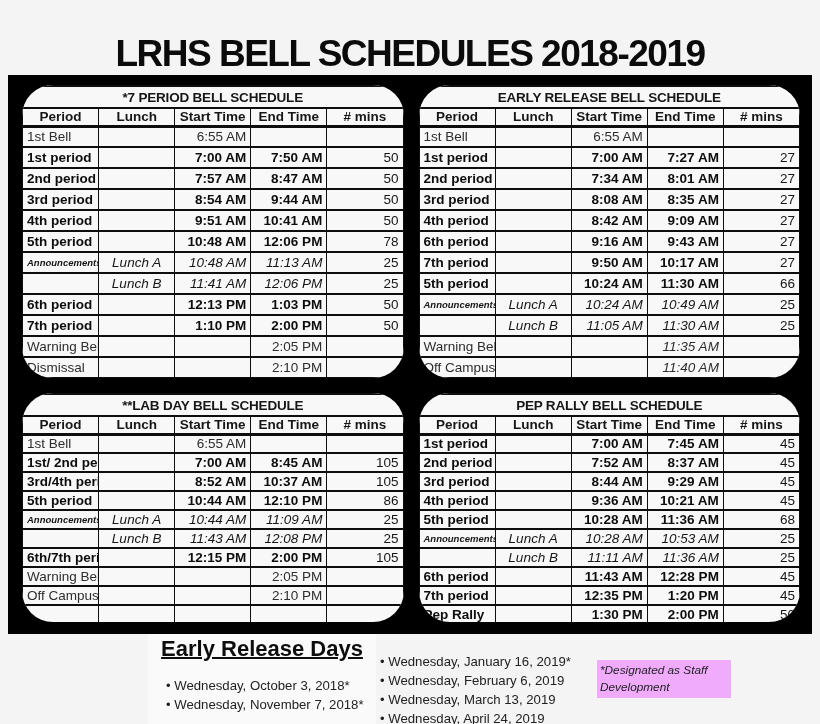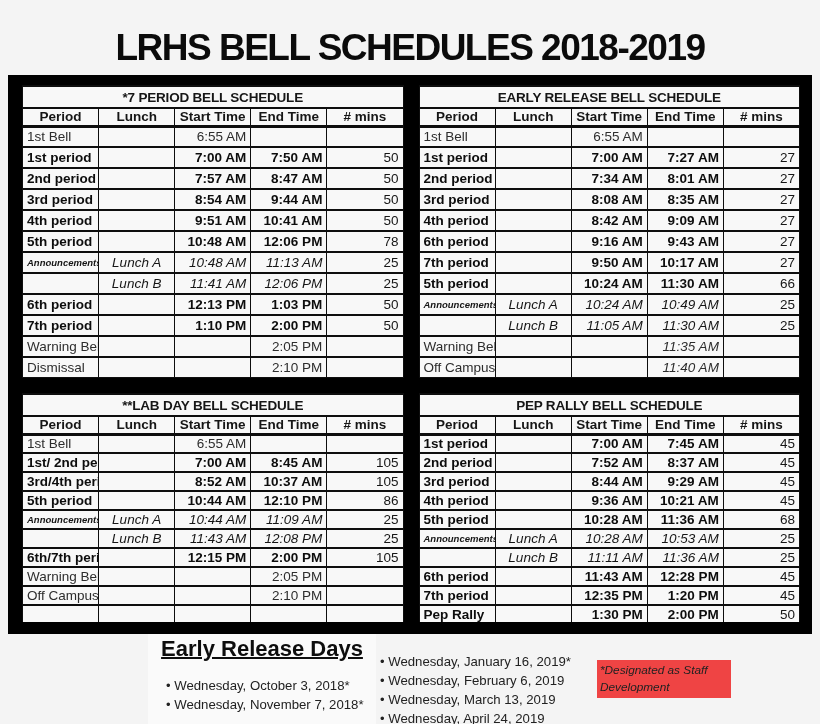--- a/index.html
+++ b/index.html
@@ -4,37 +4,37 @@
 <style>
   html,body{margin:0;padding:0;}
   body{
     width:820px;height:724px;position:relative;overflow:hidden;
     background:#f4f4f4;
     font-family:"Liberation Sans", sans-serif;
     color:#161616;
   }
   
   .page-title{
-    position:absolute;top:27px;left:0;width:820px;
+    position:absolute;top:33px;left:0;width:820px;
     text-align:center;
     font-size:37px;font-weight:bold;letter-spacing:-1.5px;
     color:#0b0b0b;
   }
   
   .frame{
     position:absolute;left:8px;top:75px;width:804px;height:559px;
     background:#000;
     box-sizing:border-box;
     padding:10px 12px 12px 14px;
     display:grid;
     grid-template-columns:1fr 1fr;
     grid-template-rows:293px 229px;
     gap:15px;
   }
-  .quad{background:#0c4a6e;overflow:hidden;}
+  .quad{background:#0c4a6e;overflow:hidden;border-radius:31px;}
   table.sched{
     width:100%;height:100%;
     border-collapse:collapse;
     table-layout:fixed;
     background:#f8f8f8;
   }
   table.sched td, table.sched th{
     border:1.5px solid #0e0e0e;
     border-top-width:2px;border-bottom-width:2px;
     font-size:13.5px;
@@ -78,21 +78,21 @@
     text-decoration:underline;text-decoration-thickness:2px;
     margin:0 0 3px 0;color:#0d0d0d;
   }
   ul.date-list{list-style:none;margin:14px;padding:0;font-size:13.2px;color:#222;}
   ul.date-list li{line-height:19px;white-space:nowrap;}
   ul.date-list li::before{content:"• ";font-size:13px;}
   .footer-right{position:absolute;left:366px;top:638px;width:220px;}
   .footer-note{
     position:absolute;left:597px;top:660px;width:128px;
     font-style:italic;font-size:11.8px;line-height:17px;color:#222;
-    background:#ef4444;padding:2px 3px;
+    background:#f0abfc;padding:2px 3px;
   }
 </style>
 </head>
 <body>
 
 <div class="page-title">LRHS BELL SCHEDULES 2018-2019</div>
 
 <div class="frame">
 
   <div class="quad top">

